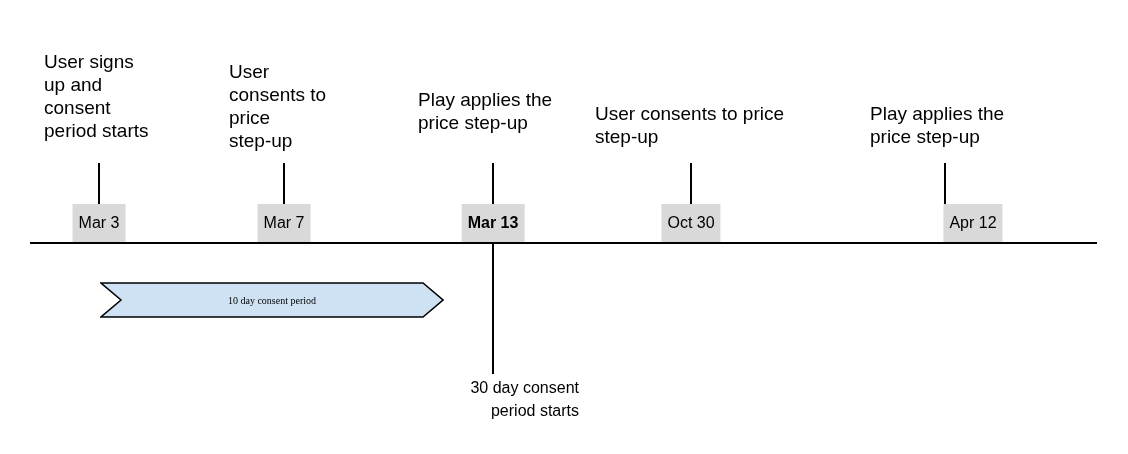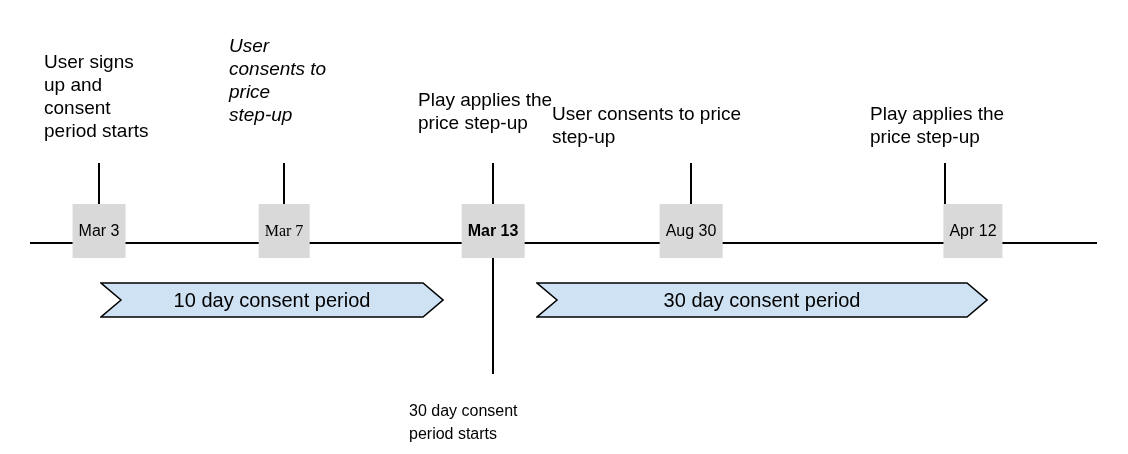--- a/index.html
+++ b/index.html
@@ -42,97 +42,91 @@
     background: var(--axis);
     transform: translateX(-50%);
   }
   .date-badge {
     position: absolute;
     top: 204px;
     transform: translateX(-50%);
     background: var(--date-background);
     font-size: 16px;
     line-height: 20px;
-    padding: 17px 6px;
+    padding: 9px 6px;
     white-space: nowrap;
     text-align: right;
   }
   .note {
     position: absolute;
     transform: translateX(-50%);
-    text-align: left;
+    text-align: right;
     font-size: 16px;
     line-height: 23px;
     white-space: pre-line;
-    margin-top: 23px;
   }
   .banner {
     position: absolute;
     top: 282px;
     height: 36px;
     display: flex;
     align-items: center;
     justify-content: center;
   }
   .banner svg {
     position: absolute;
     left: 0;
     top: 0;
   }
   .banner-label {
     position: relative;
-    font-size: 20px;
+    font-size: 10px;
     z-index: 1;
+    font-family: Liberation Serif, serif;
   }
 </style>
 </head>
 <body>
 
 <div class="canvas">
 
   <div class="axis"></div>
 
   <div class="event-label" style="left:99px; top:50px; width:110px;">User signs
 up and
 consent
 period starts</div>
   <div class="tick" style="left:99px; top:163px; height:80px;"></div>
   <div class="date-badge" style="left:99px;">Mar 3</div>
 
-  <div class="event-label" style="left:284px; top:34px; width:110px;font-style:italic;">User
+  <div class="event-label" style="left:284px; top:60px; width:110px;">User
 consents to
 price
 step-up</div>
   <div class="tick" style="left:284px; top:163px; height:80px;"></div>
-  <div class="date-badge" style="left:284px;font-family:Liberation Serif, serif;">Mar 7</div>
+  <div class="date-badge" style="left:284px;">Mar 7</div>
 
   <div class="event-label" style="left:493px; top:88px; width:150px;">Play applies the
 price step-up</div>
   <div class="tick" style="left:493px; top:163px; height:211px;"></div>
   <div class="date-badge" style="left:493px;font-weight:bold;">Mar 13</div>
   <div class="note" style="left:494px; top:376px; width:170px;">30 day consent
 period starts</div>
 
-  <div class="event-label" style="left:657px; top:102px; width:210px;">User consents to price
+  <div class="event-label" style="left:700px; top:102px; width:210px;">User consents to price
 step-up</div>
   <div class="tick" style="left:691px; top:163px; height:80px;"></div>
-  <div class="date-badge" style="left:691px;">Aug 30</div>
+  <div class="date-badge" style="left:691px;">Oct 30</div>
 
   <div class="event-label" style="left:945px; top:102px; width:150px;">Play applies the
 price step-up</div>
   <div class="tick" style="left:945px; top:163px; height:80px;"></div>
   <div class="date-badge" style="left:945px;margin-left:28px;">Apr 12</div>
 
   <div class="banner" style="left:100px; width:344px;">
     <svg width="344" height="36" viewBox="0 0 344 36">
       <polygon points="1,1 323,1 343,18 323,35 1,35 21,18" style="fill:var(--period-fill); stroke:var(--period-border); stroke-width:1.5;"></polygon>
     </svg>
     <span class="banner-label">10 day consent period</span>
   </div>
 
-  <div class="banner" style="left:536px; width:452px;">
-    <svg width="452" height="36" viewBox="0 0 452 36">
-      <polygon points="1,1 431,1 451,18 431,35 1,35 21,18" style="fill:var(--period-fill); stroke:var(--period-border); stroke-width:1.5;"></polygon>
-    </svg>
-    <span class="banner-label">30 day consent period</span>
-  </div>
 
 </div>
 
 </body></html>

